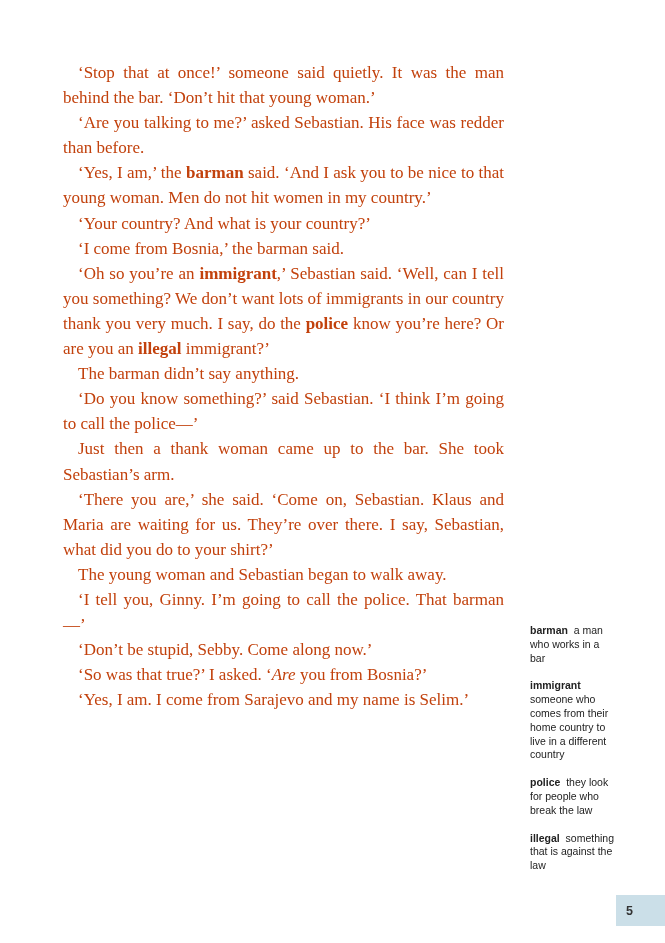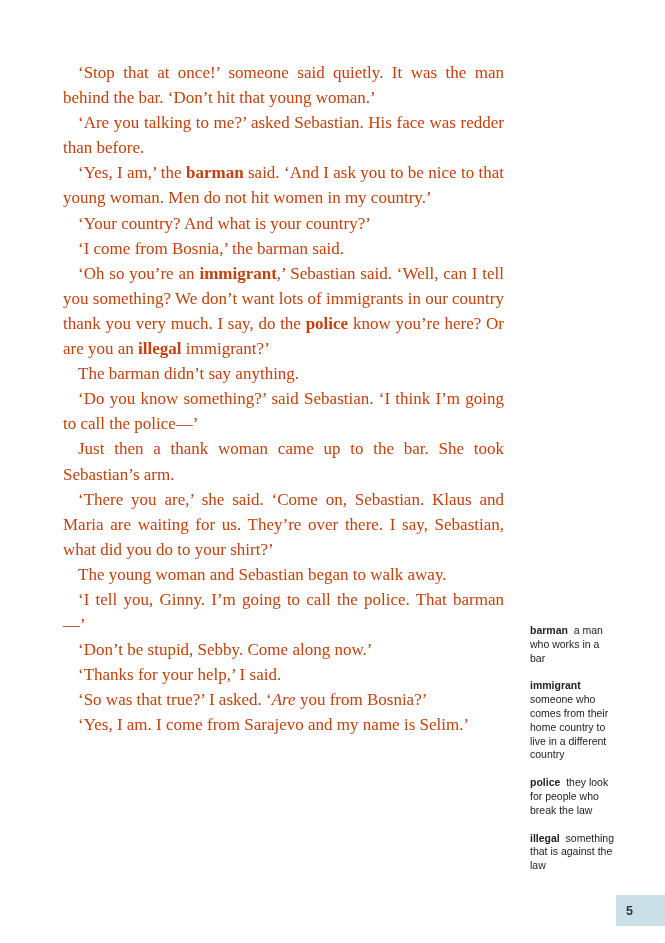--- a/index.html
+++ b/index.html
@@ -76,21 +76,20 @@
       <p class="para"><span>‘Your country? And what is your country?’</span></p>
       <p class="para"><span>‘I come from Bosnia,’ the barman said.</span></p>
       <p class="para"><span>‘Oh so you’re an </span><span class="b">immigrant</span><span>,’ Sebastian said. ‘Well, can I tell you something? We don’t want lots of immigrants in our country thank you very much. I say, do the </span><span class="b">police</span><span> know you’re here? Or are you an </span><span class="b">illegal</span><span> immigrant?’</span></p>
       <p class="para"><span>The barman didn’t say anything.</span></p>
       <p class="para"><span>‘Do you know something?’ said Sebastian. ‘I think I’m going to call the police—’</span></p>
       <p class="para"><span>Just then a thank woman came up to the bar. She took Sebastian’s arm.</span></p>
       <p class="para"><span>‘There you are,’ she said. ‘Come on, Sebastian. Klaus and Maria are waiting for us. They’re over there. I say, Sebastian, what did you do to your shirt?’</span></p>
       <p class="para"><span>The young woman and Sebastian began to walk away.</span></p>
       <p class="para"><span>‘I tell you, Ginny. I’m going to call the police. That barman—’</span></p>
       <p class="para"><span>‘Don’t be stupid, Sebby. Come along now.’</span></p>
-      <p class="para"><span>‘Thanks for your help,’ I said.</span></p>
       <p class="para"><span>‘So was that true?’ I asked. ‘</span><span class="i">Are</span><span> you from Bosnia?’</span></p>
       <p class="para"><span>‘Yes, I am. I come from Sarajevo and my name is Selim.’</span></p>
     </div>
   <aside class="glossary" id="glossary">
       <div class="gloss-entry"><span class="term">barman</span><span>&nbsp; a man who works in a bar</span></div>
       <div class="gloss-entry"><span class="term">immigrant</span><span>&nbsp; someone who comes from their home country to live in a different country</span></div>
       <div class="gloss-entry"><span class="term">police</span><span>&nbsp; they look for people who break the law</span></div>
       <div class="gloss-entry"><span class="term">illegal</span><span>&nbsp; something that is against the law</span></div>
     </aside>
   <div class="page-number-tab" id="page-tab" style="background: rgb(203, 223, 232);">

